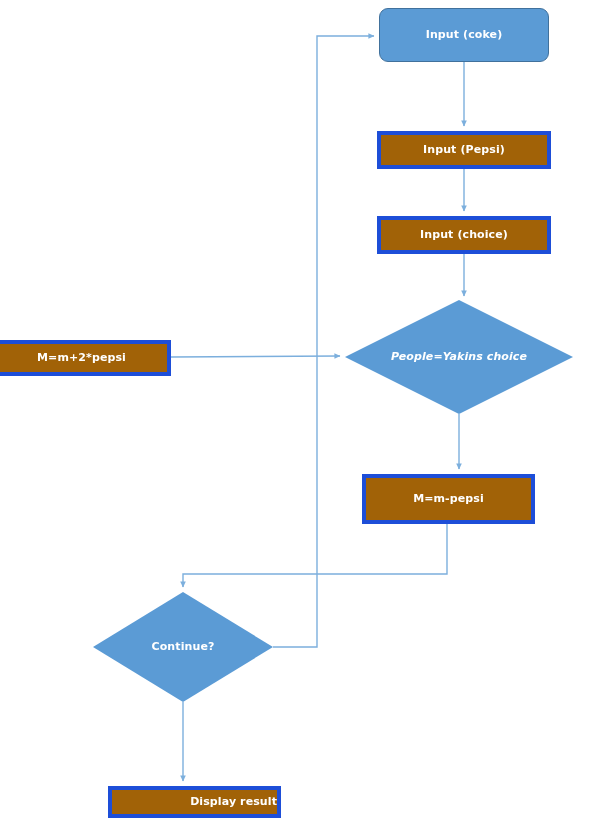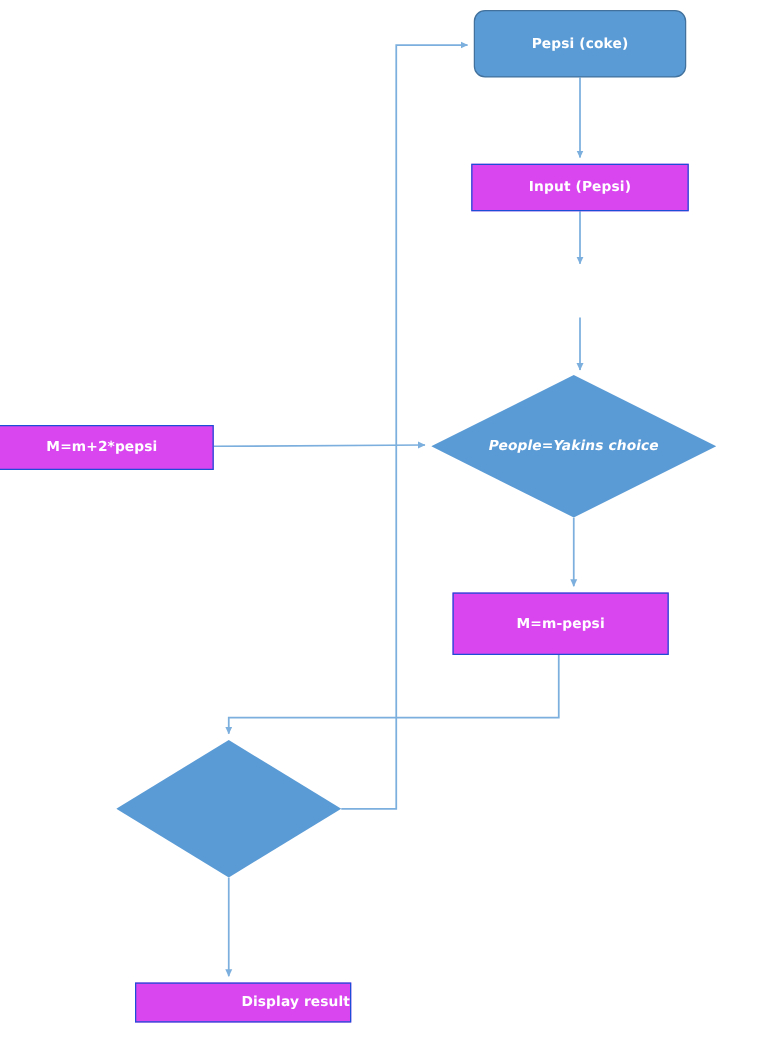--- a/index.html
+++ b/index.html
@@ -34,22 +34,22 @@
     justify-content: center;
     text-align: center;
     color: #ffffff;
     font-weight: bold;
     font-size: 11px;
     line-height: 14px;
     letter-spacing: 0.1px;
     z-index: 3;
   }
   .proc {
-    background: #d946ef;
-    border: 1px solid #1d4ed8;
+    background: #a16207;
+    border: 4px solid #1d4ed8;
   }
   .proc-round {
     background: #5B9BD5;
     border: 1px solid #41719C;
     border-radius: 9px;
   }
   .decision {
     background: transparent;
     border: 0;
   }
@@ -85,46 +85,50 @@
       <path d="M464,254 L464,296" marker-end="url(#ah)"></path>
       <path d="M171,357 L340,356" marker-end="url(#ah)"></path>
       <path d="M459,414 L459,469" marker-end="url(#ah)"></path>
       <path d="M447,510 L447,574 L183,574 L183,587" marker-end="url(#ah)"></path>
       <path d="M273,647 L317,647 L317,36 L374,36" marker-end="url(#ah)"></path>
       <path d="M183,702 L183,781" marker-end="url(#ah)"></path>
     </g>
   </svg>
 
   <div class="node proc-round" style="left:379px; top:8px; width:170px; height:54px;">
-    <span>Pepsi (coke)</span>
+    <span>Input (coke)</span>
   </div>
 
   <div class="node proc" style="left:377px; top:131px; width:174px; height:38px;">
     <span>Input (Pepsi)</span>
   </div>
 
+  <div class="node proc" style="left:377px; top:216px; width:174px; height:38px;">
+    <span>Input (choice)</span>
+  </div>
 
   <div class="node decision" style="left:345px; top:300px; width:228px; height:114px;font-style:italic;">
     <svg class="dshape" viewBox="0 0 228 114" preserveAspectRatio="none">
       <polygon points="114,0 228,57 114,114 0,57" fill="#5B9BD5"></polygon>
     </svg>
     <span class="dtext">People=Yakins choice</span>
   </div>
 
   <div class="node proc" style="left:-8px; top:340px; width:179px; height:36px;">
     <span>M=m+2*pepsi</span>
   </div>
 
   <div class="node proc" style="left:362px; top:474px; width:173px; height:50px;">
     <span>M=m-pepsi</span>
   </div>
 
   <div class="node decision" style="left:93px; top:592px; width:180px; height:110px;">
     <svg class="dshape" viewBox="0 0 180 110" preserveAspectRatio="none">
       <polygon points="90,0 180,55 90,110 0,55" fill="#5B9BD5"></polygon>
     </svg>
+    <span class="dtext">Continue?</span>
   </div>
 
   <div class="node proc" style="left:108px; top:786px; width:173px; height:32px;justify-content:flex-end;">
     <span>Display result</span>
   </div>
 
 </div>
 
 </body></html>

